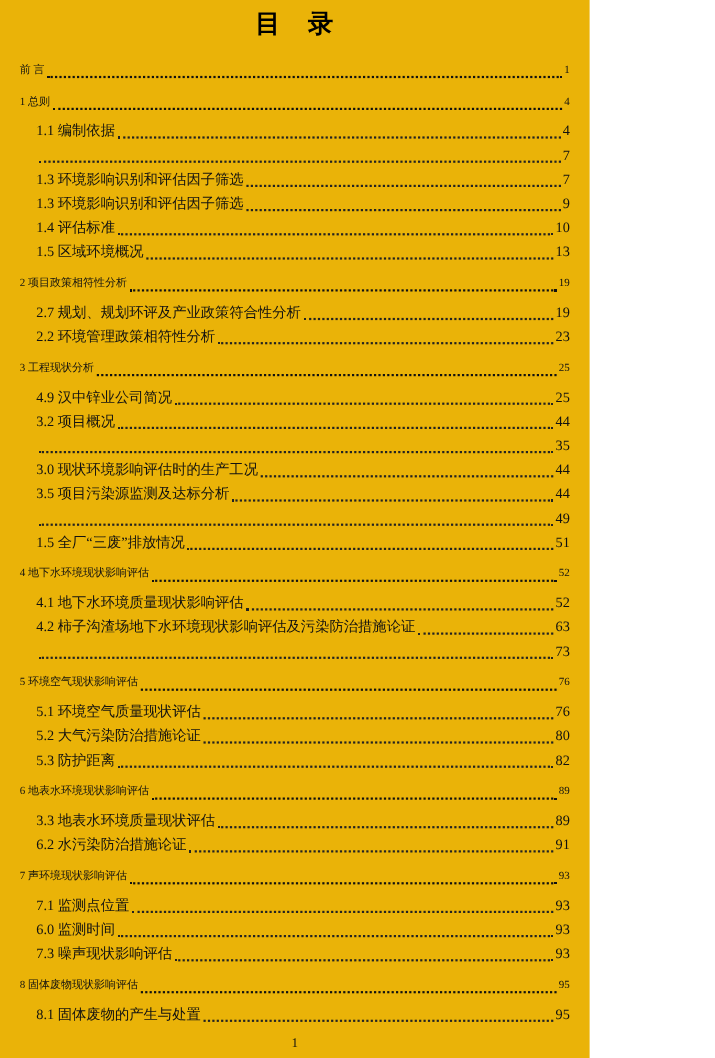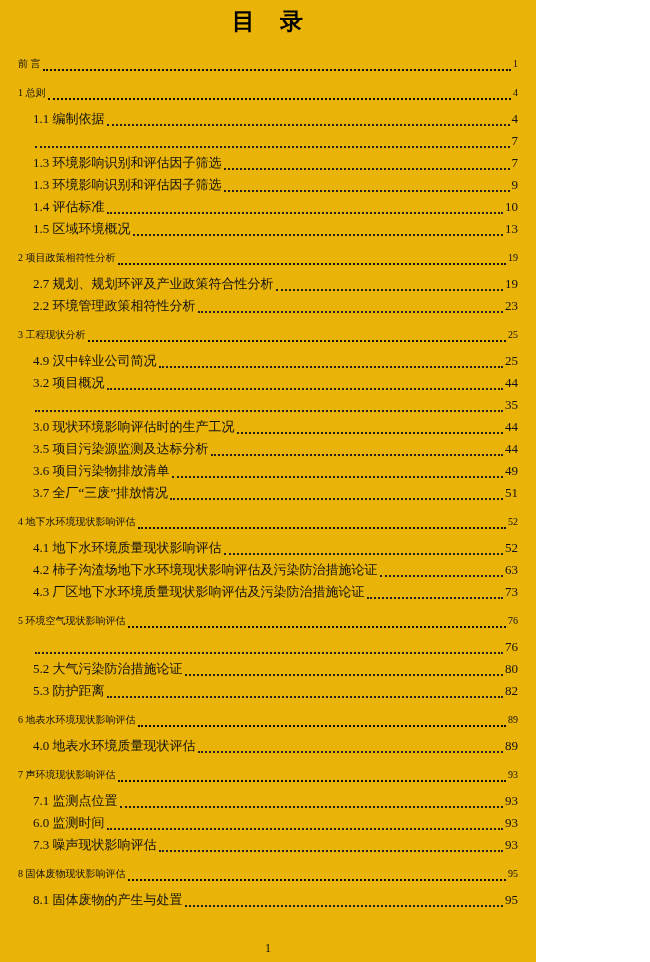--- a/index.html
+++ b/index.html
@@ -156,77 +156,81 @@
         <span class="toc-label">3.0 现状环境影响评估时的生产工况</span>
         <span class="toc-leader"></span>
         <span class="toc-page">44</span>
       </div>
       <div class="toc-row sub">
         <span class="toc-label">3.5 项目污染源监测及达标分析</span>
         <span class="toc-leader"></span>
         <span class="toc-page">44</span>
       </div>
       <div class="toc-row sub">
-        <span class="toc-label">3.6 项目污染物排放清单</span>
         <span class="toc-leader"></span>
         <span class="toc-page">49</span>
       </div>
       <div class="toc-row sub">
-        <span class="toc-label">3.7 全厂“三废”排放情况</span>
+        <span class="toc-label">1.5 全厂“三废”排放情况</span>
         <span class="toc-leader"></span>
         <span class="toc-page">51</span>
       </div>
       <div class="toc-row chapter">
         <span class="toc-label">4 地下水环境现状影响评估</span>
         <span class="toc-leader"></span>
         <span class="toc-page">52</span>
       </div>
       <div class="toc-row sub">
         <span class="toc-label">4.1 地下水环境质量现状影响评估</span>
         <span class="toc-leader"></span>
         <span class="toc-page">52</span>
       </div>
       <div class="toc-row sub">
         <span class="toc-label">4.2 柿子沟渣场地下水环境现状影响评估及污染防治措施论证</span>
         <span class="toc-leader"></span>
         <span class="toc-page">63</span>
       </div>
       <div class="toc-row sub">
-        <span class="toc-label">4.3 厂区地下水环境质量现状影响评估及污染防治措施论证</span>
         <span class="toc-leader"></span>
         <span class="toc-page">73</span>
       </div>
       <div class="toc-row chapter">
         <span class="toc-label">5 环境空气现状影响评估</span>
         <span class="toc-leader"></span>
         <span class="toc-page">76</span>
       </div>
       <div class="toc-row sub">
+        <span class="toc-label">5.1 环境空气质量现状评估</span>
         <span class="toc-leader"></span>
         <span class="toc-page">76</span>
       </div>
       <div class="toc-row sub">
         <span class="toc-label">5.2 大气污染防治措施论证</span>
         <span class="toc-leader"></span>
         <span class="toc-page">80</span>
       </div>
       <div class="toc-row sub">
         <span class="toc-label">5.3 防护距离</span>
         <span class="toc-leader"></span>
         <span class="toc-page">82</span>
       </div>
       <div class="toc-row chapter">
         <span class="toc-label">6 地表水环境现状影响评估</span>
         <span class="toc-leader"></span>
         <span class="toc-page">89</span>
       </div>
       <div class="toc-row sub">
-        <span class="toc-label">4.0 地表水环境质量现状评估</span>
+        <span class="toc-label">3.3 地表水环境质量现状评估</span>
         <span class="toc-leader"></span>
         <span class="toc-page">89</span>
+      </div>
+      <div class="toc-row sub">
+        <span class="toc-label">6.2 水污染防治措施论证</span>
+        <span class="toc-leader"></span>
+        <span class="toc-page">91</span>
       </div>
       <div class="toc-row chapter">
         <span class="toc-label">7 声环境现状影响评估</span>
         <span class="toc-leader"></span>
         <span class="toc-page">93</span>
       </div>
       <div class="toc-row sub">
         <span class="toc-label">7.1 监测点位置</span>
         <span class="toc-leader"></span>
         <span class="toc-page">93</span>

